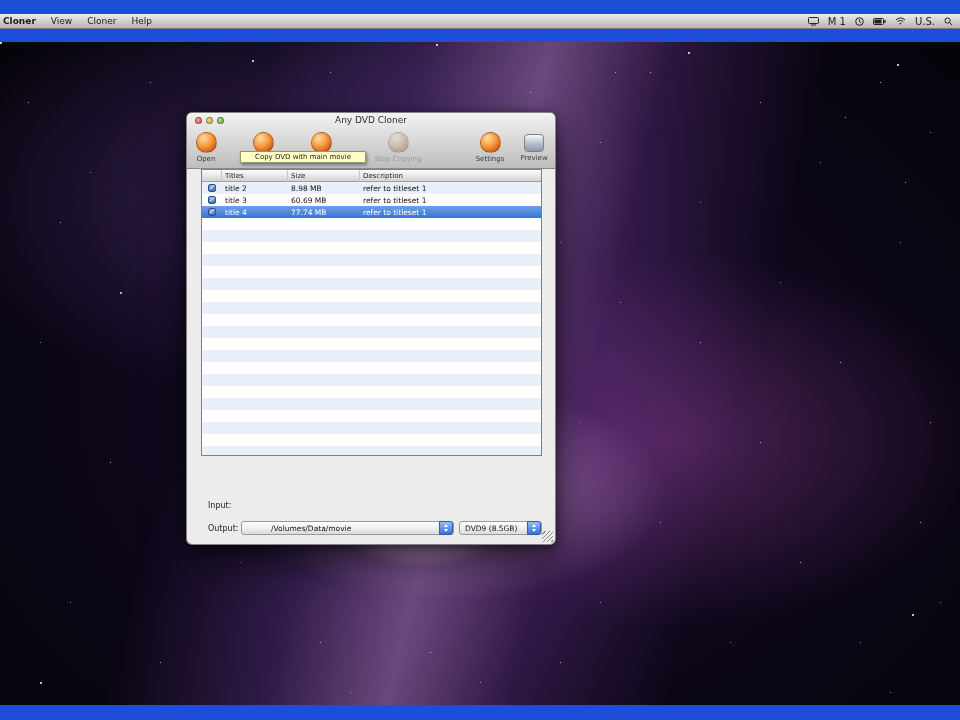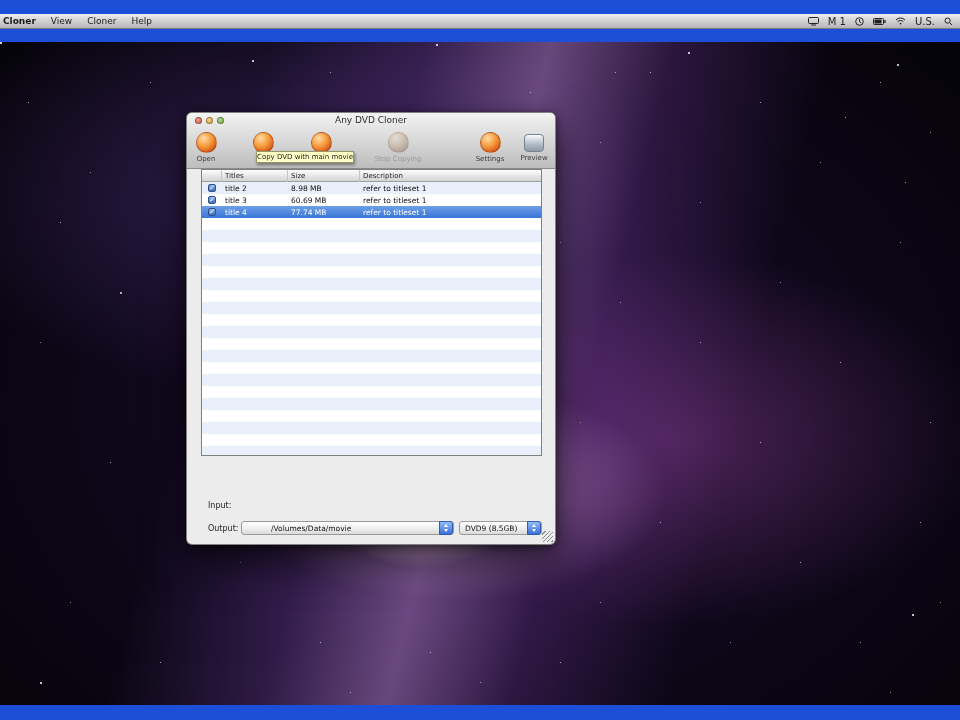--- a/index.html
+++ b/index.html
@@ -63,23 +63,23 @@
   .tb-item { position:absolute; top:19px; text-align:center; }
   .tb-icon { width:21px; height:21px; border-radius:50%; margin:0 auto;
     background:radial-gradient(circle at 35% 28%, #ffdca6, #f59a3a 45%, #d2571a 80%, #a03b0f);
     border:1px solid rgba(120,50,10,.4); }
   .tb-item.disabled .tb-icon { filter:grayscale(.7); opacity:.45; border-color:rgba(0,0,0,.2); }
   .tb-item.disabled .tb-label { color:#999; }
   .tb-label { font-size:7px; color:#3c3c3c; margin-top:2px; white-space:nowrap; }
   .tb-icon.preview-style { border-radius:4px; width:20px; height:18px; margin-top:2px;
     background:linear-gradient(#fafbfc,#aebac6 60%,#8d9aa8); border:1px solid #76828e; }
 
-  .tooltip { position:absolute; left:69px; top:38px; height:12px; z-index:6;
+  .tooltip { position:absolute; left:53px; top:38px; height:12px; z-index:6;
     background:#feffc6; border:1px solid #97976b; font-size:7px; line-height:10px;
-    color:#1c1c1c; padding:0 0; white-space:nowrap;
+    color:#1c1c1c; padding:0 14px; white-space:nowrap;
     box-shadow:1px 2px 3px rgba(0,0,0,.4); }
 
   
   .table { position:absolute; left:14px; top:56px; width:341px; height:287px;
     background:#fff; border:1px solid #808080; display:flex; flex-direction:column; }
   .t-header { height:12px; display:flex; flex:none;
     background:linear-gradient(#fdfdfd,#d4d4d4); border-bottom:1px solid #9f9f9f;
     font-size:7px; color:#222; }
   .t-header > div { border-right:1px solid #c6c6c6; padding:2px 0 12px 3px; }
   .c-check { width:20px; flex:none; }

